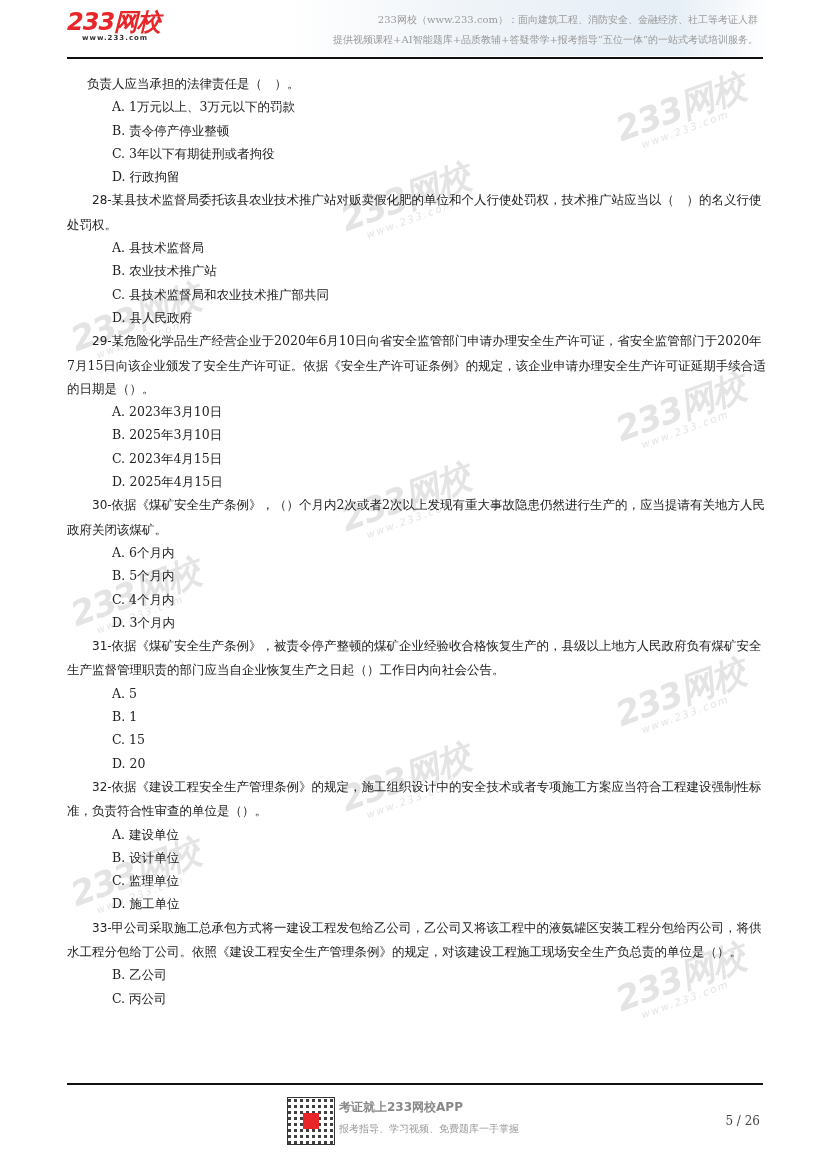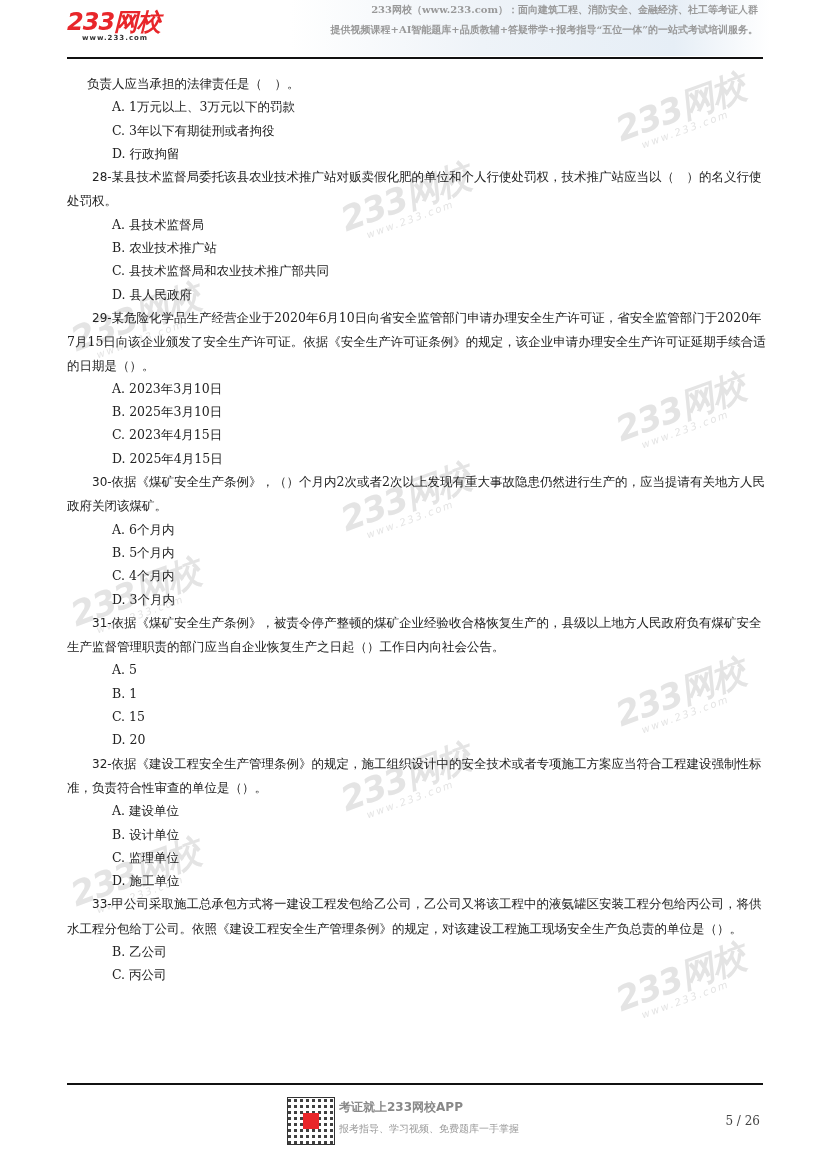--- a/index.html
+++ b/index.html
@@ -5,21 +5,21 @@
   html, body { margin: 0; padding: 0; }
   body { width: 830px; height: 1175px; background: #fff; position: relative; overflow: hidden;
          font-family: "DejaVu Serif", "Liberation Serif", serif; color: #222; }
   .header { position: absolute; left: 0; top: 0; width: 830px; height: 60px; }
   .header-bg { position: absolute; left: 290px; top: 0; width: 480px; height: 56px;
                background: linear-gradient(90deg, rgba(255,255,255,1) 0%, #eef3f8 40%, #e6eef6 80%, rgba(255,255,255,1) 100%); }
   .logo { position: absolute; left: 67px; top: 10px; }
   .logo-main { font-family: "DejaVu Sans", sans-serif; font-weight: bold; font-style: italic; color: #e8262a;
                font-size: 24px; letter-spacing: -1px; line-height: 24px; }
   .logo-sub { font-family: "DejaVu Sans", sans-serif; font-weight: bold; font-size: 7px; color: #333; margin-left: 15px; letter-spacing: 1px; }
-  .header-text { position: absolute; right: 72px; top: 0; text-align: right; font-size: 10px; color: #999; line-height: 20px; font-weight: bold; }
+  .header-text { position: absolute; right: 72px; top: 10px; text-align: right; font-size: 10px; color: #999; line-height: 20px; }
   .header-rule { position: absolute; left: 67px; top: 57px; width: 696px; height: 2px; background: #111; }
 
   .content { position: absolute; left: 67px; top: 72px; width: 700px; font-size: 12.5px; line-height: 23.3px; }
   .line { white-space: nowrap; margin-left: 20px; }
   .opt { padding-left: 25px; }
   .q { text-indent: 25px; white-space: normal; }
   .qnum { font-family: "DejaVu Sans", sans-serif; font-size: 12px; }
 
   .wm { position: absolute; font-family: "DejaVu Sans", sans-serif; font-weight: bold; font-style: italic; color: #e4e4e4;
         transform: rotate(-20deg); pointer-events: none; }
@@ -89,20 +89,21 @@
     <div class="small">www.233.com</div>
   </div>
 <div class="wm" style="left:615px;top:960px;">
     <div class="big">233网校</div>
     <div class="small">www.233.com</div>
   </div>
 
 <div class="content">
   <div class="line">负责人应当承担的法律责任是（　）。</div>
   <div class="line opt">A. 1万元以上、3万元以下的罚款</div>
+  <div class="line opt">B. 责令停产停业整顿</div>
   <div class="line opt">C. 3年以下有期徒刑或者拘役</div>
   <div class="line opt">D. 行政拘留</div>
 
   <div class="q"><span class="qnum">28-</span><span>某县技术监督局委托该县农业技术推广站对贩卖假化肥的单位和个人行使处罚权，技术推广站应当以（　）的名义行使处罚权。</span></div>
   <div class="line opt">A. 县技术监督局</div>
   <div class="line opt">B. 农业技术推广站</div>
   <div class="line opt">C. 县技术监督局和农业技术推广部共同</div>
   <div class="line opt">D. 县人民政府</div>
 
   <div class="q"><span class="qnum">29-</span><span>某危险化学品生产经营企业于2020年6月10日向省安全监管部门申请办理安全生产许可证，省安全监管部门于2020年7月15日向该企业颁发了安全生产许可证。依据《安全生产许可证条例》的规定，该企业申请办理安全生产许可证延期手续合适的日期是（）。</span></div>

